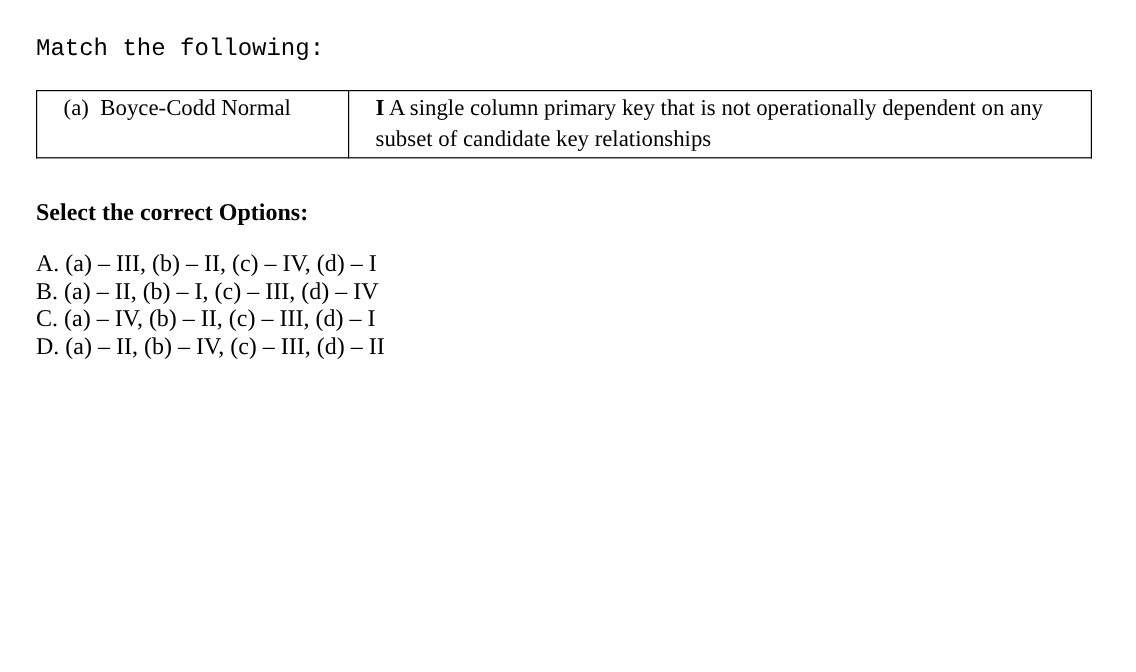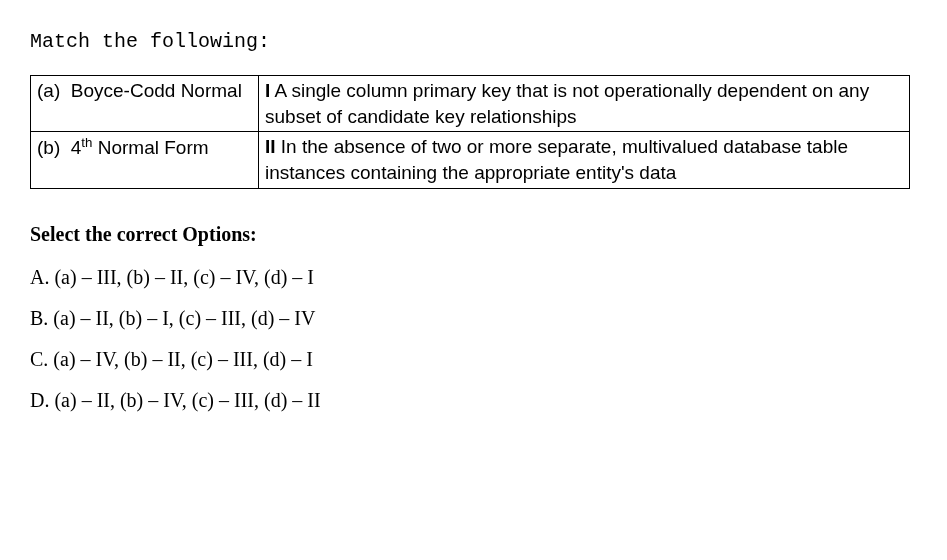--- a/index.html
+++ b/index.html
@@ -16,64 +16,56 @@
     font-family: Liberation Mono, monospace;
     margin-bottom: 22px;
   }
   table.match {
     border-collapse: collapse;
     width: 880px;
   }
   table.match td {
     border: 1px solid #000;
     vertical-align: top;
-    padding: 2px 6px;
-    font-family: Liberation Sans, sans-serif;
+    padding: 2px 22px;
+    font-family: Liberation Serif, serif;
     font-size: 19px;
     line-height: 1.35;
   }
   table.match td.left {
     width: 215px;
     white-space: nowrap;
   }
   .sup { font-size: 0.7em; vertical-align: super; }
   .options-heading {
     font-family: "Times New Roman", Times, serif;
     font-weight: bold;
     margin-top: 34px;
     margin-bottom: 20px;
   }
   .option-line {
     font-family: "Times New Roman", Times, serif;
-    margin: 18px 0;
+    margin: 0 0;
   }
 </style>
 </head>
 <body>
 
 <div class="prompt">Match the following:</div>
 
 <table class="match">
   <tbody>
     <tr>
       <td class="left">
         <span>(a)</span>&nbsp;&nbsp;<span>Boyce-Codd Normal</span>
       </td>
       <td>
         <b>I</b> <span>A single column primary key that is not operationally dependent on any subset of candidate key relationships</span>
       </td>
     </tr>
-    <tr>
-      <td class="left">
-        <span>(b)</span>&nbsp;&nbsp;4<span class="sup">th</span> <span>Normal Form</span>
-      </td>
-      <td>
-        <b>II</b> <span>In the absence of two or more separate, multivalued database table instances containing the appropriate entity's data</span>
-      </td>
-    </tr>
   </tbody>
 </table>
 
 <div class="options-heading">Select the correct Options:</div>
 
 <div class="option-line">A. (a) – III, (b) – II, (c) – IV, (d) – I</div>
 <div class="option-line">B. (a) – II, (b) – I, (c) – III, (d) – IV</div>
 <div class="option-line">C. (a) – IV, (b) – II, (c) – III, (d) – I</div>
 <div class="option-line">D. (a) – II, (b) – IV, (c) – III, (d) – II</div>
 

